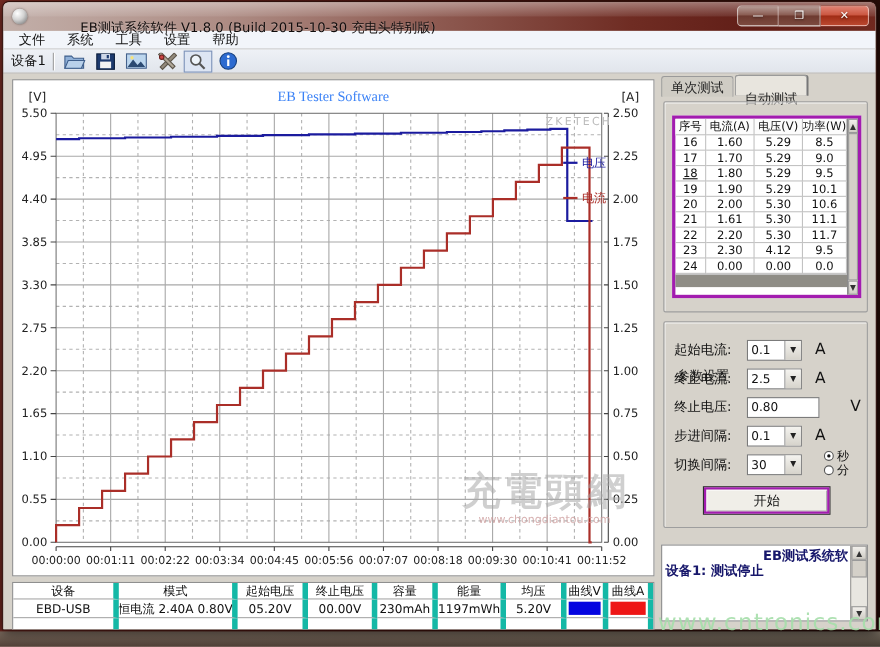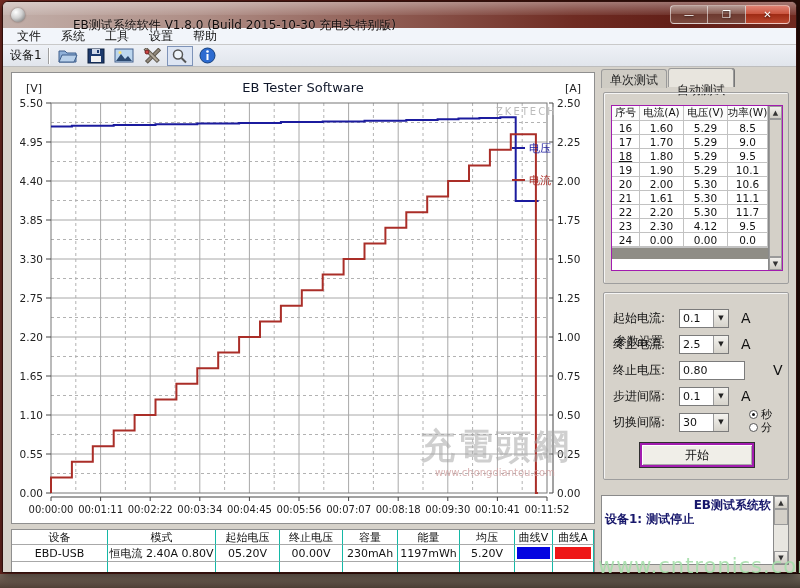--- a/index.html
+++ b/index.html
@@ -40,58 +40,58 @@
   .device-label { font-size:12px; margin-right:6px; }
   .tb-sep { width:1px; height:16px; background:#9f9f9f; margin-right:6px; box-shadow:1px 0 0 #fff; }
   .tb-btn { width:26px; height:20px; display:flex; align-items:center; justify-content:center; margin-right:2px; border:1px solid transparent; }
   .tb-btn.pressed { background:#dde5f3; border:1px solid #7e93b8; }
 
   
   .client { position:relative; height:507px; background:#d6d2ca; }
 
   
   .chart-panel { position:absolute; left:8px; top:5px; width:584px; height:452px; background:#fff; border:1px solid #8f8f8f; }
-  .chart-title { position:absolute; left:0; right:0; top:7px; text-align:center; font-size:13px; color:#0f172a; }
+  .chart-title { position:absolute; left:0; right:0; top:7px; text-align:center; font-size:13px; color:#3b82f6;font-family:Liberation Serif, serif; }
   .axis-unit { position:absolute; top:9px; font-size:11px; color:#222; }
   .axis-unit.v { left:14px; } .axis-unit.a { right:13px; }
   #chart-svg { position:absolute; left:0; top:0; }
   .legend { position:absolute; left:500px; top:52px; }
   .legend-item { display:flex; align-items:center; height:18px; font-size:11px;margin-top:14px; }
   .legend-dash { width:13px; height:2px; margin-right:4px; }
   .wm-zketech { position:absolute; left:484px; top:33px; font-size:10px; letter-spacing:2px; color:#bcbcbc; }
   .wm-big { position:absolute; left:408px; top:350px; width:150px; text-align:center;
     font-size:35px; font-weight:bold; letter-spacing:3px; color:rgba(168,168,168,.55); white-space:nowrap; }
   .wm-url { position:absolute; left:408px; top:394px; width:150px; text-align:center;
     font-size:10px; color:rgba(205,158,158,.8); white-space:nowrap; }
 
   
   .bottom-table { position:absolute; left:8px; top:462px; width:584px; height:45px; background:#fff;
     border:1px solid #8f8f8f; overflow:hidden; }
   .bt-row { display:flex; }
-  .bt-cell { border-right:1px solid #14b8a6; border-bottom:1px solid #a8a8a8; font-size:11px;
+  .bt-cell { border-right:5px solid #14b8a6; border-bottom:1px solid #a8a8a8; font-size:11px;
     display:flex; align-items:center; justify-content:center; overflow:hidden; white-space:nowrap; }
   .bt-head { height:15px; }
   .bt-data { height:17px; }
   .bt-empty { height:13px; }
   .swatch { flex:1; align-self:stretch; margin:2px; }
 
   
   .right-panel { position:absolute; left:596px; top:0; width:196px; height:507px; }
   .tabs { position:absolute; left:2px; top:2px; display:flex; height:19px; }
   .tab { padding:2px 8px 0; font-size:12px; color:#222; border:1px solid #9a9a9a; border-bottom:none;
     background:#cfccc4; border-radius:3px 3px 0 0; margin-right:1px; }
   .tab.active { background:#e8e5de; position:relative; top:-1px; padding-top:13px; box-shadow:1px 0 0 #777; }
   .groupbox { position:absolute; left:4px; width:186px; border:1px solid #9e9e9e; border-radius:2px;
     box-shadow:inset 1px 1px 0 #f5f5f5; }
   .group-label { position:absolute; top:-8px; left:7px; background:#d6d2ca; padding:0 4px; font-size:12px; color:#222;margin-top:48px; }
   .gb-run { top:25px; height:192px; }
   .gb-param { top:225px; height:188px; }
 
   
-  .rt-wrap { position:absolute; left:7px; top:12px; width:172px; height:166px; border:1px solid #a21caf; background:#fff; display:flex; }
+  .rt-wrap { position:absolute; left:7px; top:12px; width:172px; height:166px; border:3px solid #a21caf; background:#fff; display:flex; }
   .rt-cols { flex:1; }
   .rt-row { display:flex; height:14px; }
   .rt-row.head { height:15px; background:#fcfcfc; }
   .rt-cell { border-right:1px solid #c2c2c2; border-bottom:1px solid #c2c2c2; font-size:10.5px;
     display:flex; align-items:center; justify-content:center; white-space:nowrap; overflow:hidden; }
   .rt-grey { height:12px; background:#8f8d86; border-top:1px solid #c2c2c2; }
   .sb { width:15px; background:#d4d0c8; border-left:1px solid #8a8a8a; display:flex; flex-direction:column; }
   .sb-btn { height:13px; font-size:7px; color:#333; display:flex; align-items:center; justify-content:center;
     background:linear-gradient(#f2f0ec,#cfccc4); border:1px solid #9a9a9a; }
   .sb-track { flex:1; position:relative; background:#e8e6e0; }

